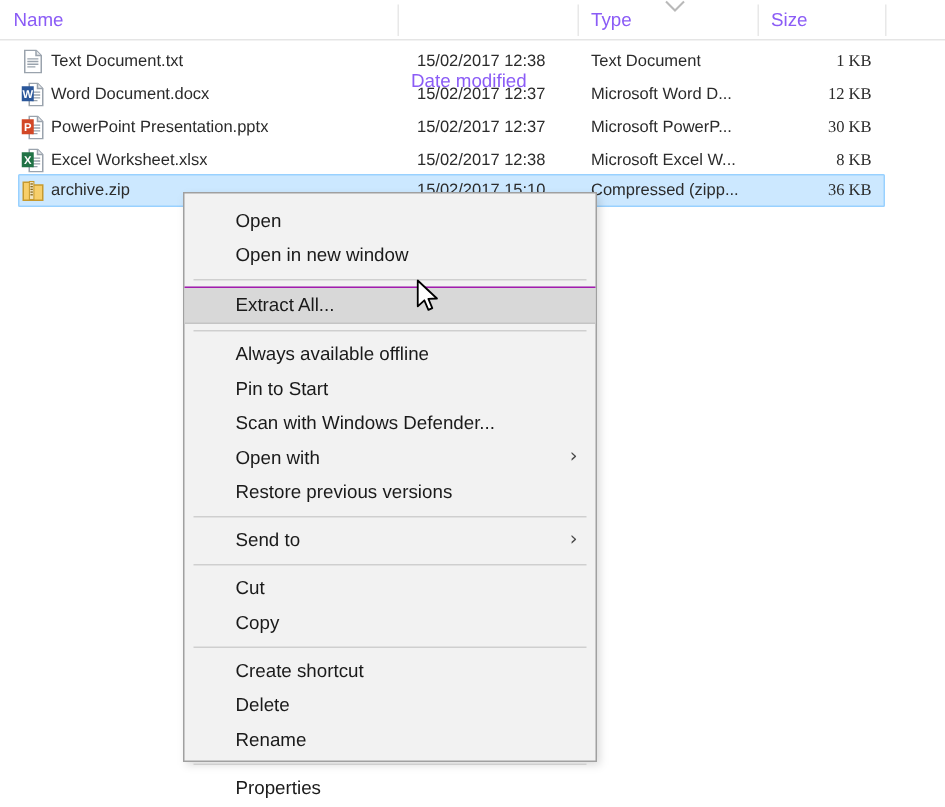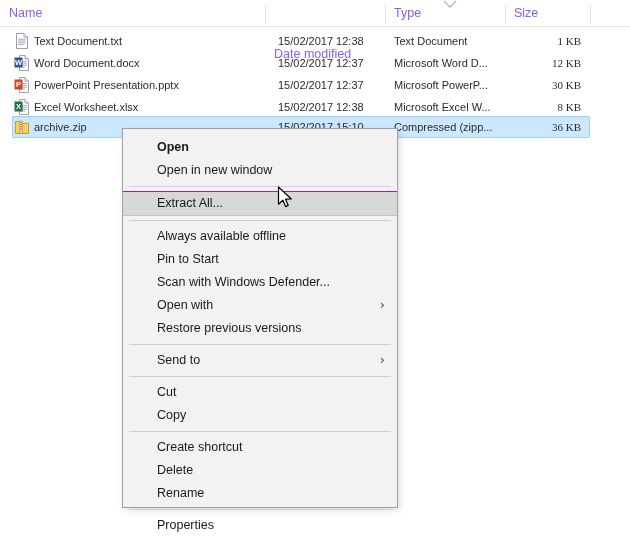--- a/index.html
+++ b/index.html
@@ -129,21 +129,21 @@
   .mi {
     position: relative;
     height: 23px;
     line-height: 23px;
     padding-left: 34px;
     font-size: 12.5px;
     color: #1a1a1a;
     white-space: nowrap;
     box-sizing: border-box;
   }
-  .mi.bold { font-weight: bold; }
+  .mi.bold { font-weight: normal; }
   .mi.hl {
     background: #d8d8d8;
     border-top: 1px solid #a21caf;
     border-bottom: 1px solid #c4c4c4;
     height: 25px;
     line-height: 23px;
   }
   .msep {
     height: 1px;
     margin: 4px 6px 4px 6px;

